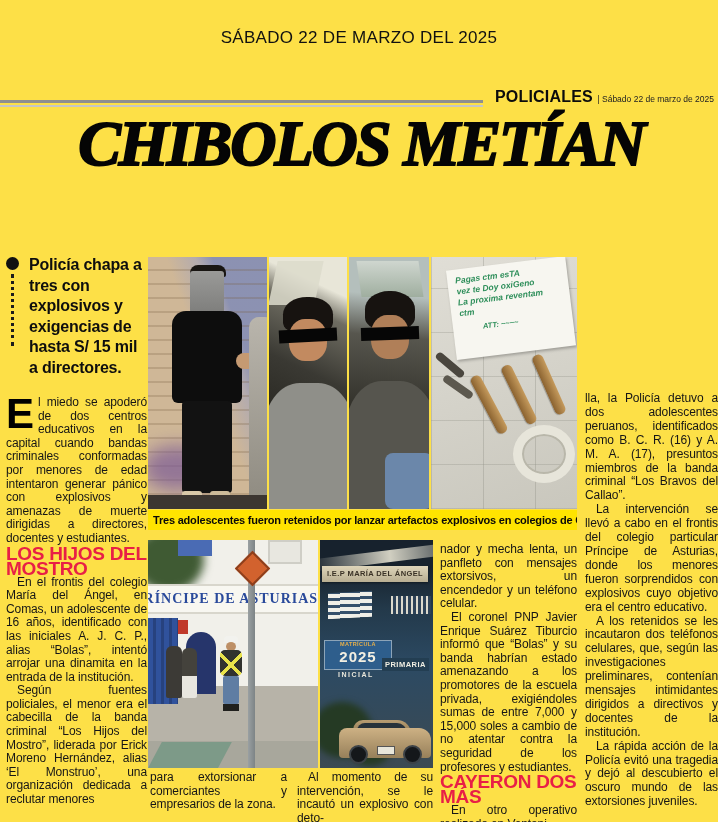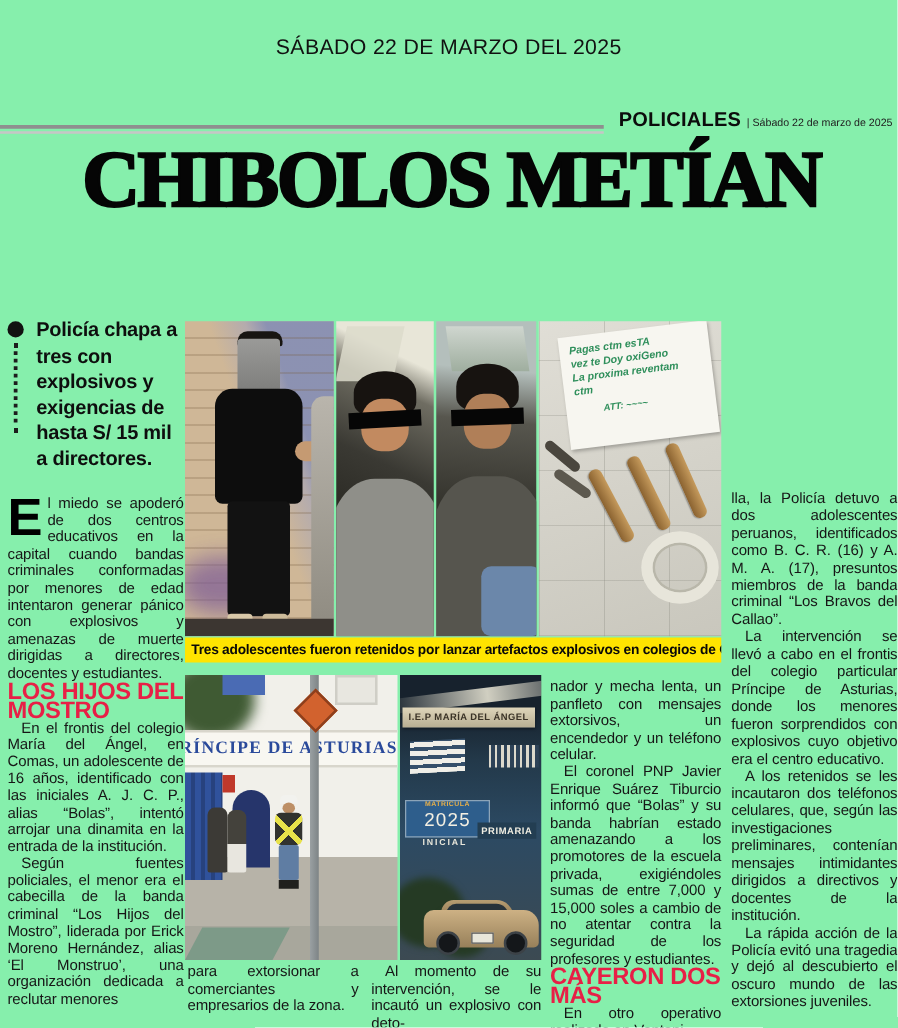--- a/index.html
+++ b/index.html
@@ -1,31 +1,31 @@
 <!DOCTYPE html>
 <html lang="es"><head>
 <meta charset="utf-8">
 <style>
   html,body{margin:0;padding:0;background:#ffffff;}
-  .page{position:relative;width:718px;height:822px;background:#86efac;overflow:hidden;
+  .page{position:relative;width:718px;height:822px;background:#fde047;overflow:hidden;
         font-family:"Liberation Sans",sans-serif;color:#1a1a1a;}
 
   
   .topmast{position:absolute;top:26px;left:0;width:100%;text-align:center;
            font-size:17px;line-height:23px;color:#111;letter-spacing:.3px;}
   .rule-a{position:absolute;top:100px;left:0;width:483px;height:3px;background:#8f8f8f;}
   .rule-b{position:absolute;top:105px;left:0;width:483px;height:2px;background:#c6c6c6;}
   .section-bar{position:absolute;top:88px;right:4px;white-space:nowrap;}
   .section-bar .sec{font-weight:bold;font-size:16px;letter-spacing:.2px;color:#0c0c0c;}
   .section-bar .secdate{font-size:8.5px;color:#222;}
 
   
   .headline{position:absolute;top:112px;left:14px;right:10px;margin:0;text-align:center;
             font-family:"Liberation Serif",serif;font-weight:900;color:#050505;
-            font-size:64px;line-height:63px;letter-spacing:-2px;
+            font-size:64px;line-height:63px;letter-spacing:-2px;font-style:italic;
             -webkit-text-stroke:2px #050505;}
   .headline span{display:block;}
 
   
   .deck{position:absolute;font-weight:bold;}
   .deck .bullet{position:absolute;left:0;top:2px;width:13px;height:13px;border-radius:50%;background:#111;}
   .deck .spine{position:absolute;left:5px;top:19px;width:0;border-left:3px dotted #1c1c1c;}
   .deck .dtext{display:block;padding-left:23px;font-size:16px;line-height:20.5px;letter-spacing:-.2px;}
   .deck-left{left:6px;top:255px;width:141px;color:#0e0e0e;}
   .deck-left .spine{height:72px;}
@@ -146,21 +146,21 @@
   .flare{left:-10px;top:10px;width:160px;height:12px;background:linear-gradient(90deg,rgba(255,250,230,0),rgba(255,250,230,.8),rgba(255,250,230,0));transform:rotate(-7deg);}
   .sign2{left:2px;top:26px;width:106px;height:16px;background:linear-gradient(#ded5ba,#b8ae92);
         color:#3a3226;font-weight:bold;font-size:7.5px;line-height:16px;text-align:center;
         white-space:nowrap;overflow:hidden;letter-spacing:.4px;box-shadow:0 1px 2px rgba(0,0,0,.4);}
   .blinds{left:8px;top:52px;width:44px;height:26px;background:repeating-linear-gradient(0deg,#f0efe8 0 4px,#35506b 4px 7px);transform:skewY(-3deg);}
   .grill{right:2px;top:56px;width:40px;height:18px;background:repeating-linear-gradient(90deg,#dcd9cc 0 2px,#2d4257 2px 5px);}
   .lbl-sec{left:6px;top:101px;color:#f2f1ea;font-weight:bold;font-size:8px;letter-spacing:1px;font-style:italic;}
   .banner{left:4px;top:100px;width:66px;height:28px;background:#2e5e8c;border:1px solid #8ca4b8;
         color:#f5d98a;text-align:center;overflow:hidden;}
   .banner .mat{display:block;font-size:5.5px;line-height:7px;letter-spacing:.4px;color:#e8b04a;font-weight:bold;}
-  .banner .yr{display:block;font-size:15px;line-height:17px;font-weight:normal;color:#f3efe2;letter-spacing:1px;}
+  .banner .yr{display:block;font-size:15px;line-height:17px;font-weight:bold;color:#f3efe2;letter-spacing:1px;}
   .lbl-ini{left:18px;top:131px;color:#e8e6da;font-weight:bold;font-size:7px;letter-spacing:1.5px;}
   .lbl-pri{right:4px;top:118px;color:#f0eee2;font-weight:bold;font-size:7.5px;letter-spacing:.5px;
         background:#233e52;padding:2px 3px;}
   .bush{position:absolute;background:#253a24;border-radius:50%;filter:blur(3px);}
   .bushA{left:-8px;bottom:10px;width:60px;height:56px;}
   .bushB{left:28px;bottom:2px;width:44px;height:40px;}
   .car2{right:2px;bottom:4px;width:92px;height:48px;}
   .carbody{position:absolute;left:0;bottom:6px;width:92px;height:30px;background:linear-gradient(#cdb184,#97805a);
         border-radius:8px 12px 4px 4px;}
   .carroof{position:absolute;left:14px;bottom:28px;width:58px;height:16px;background:linear-gradient(#b89d72,#8a744e);

